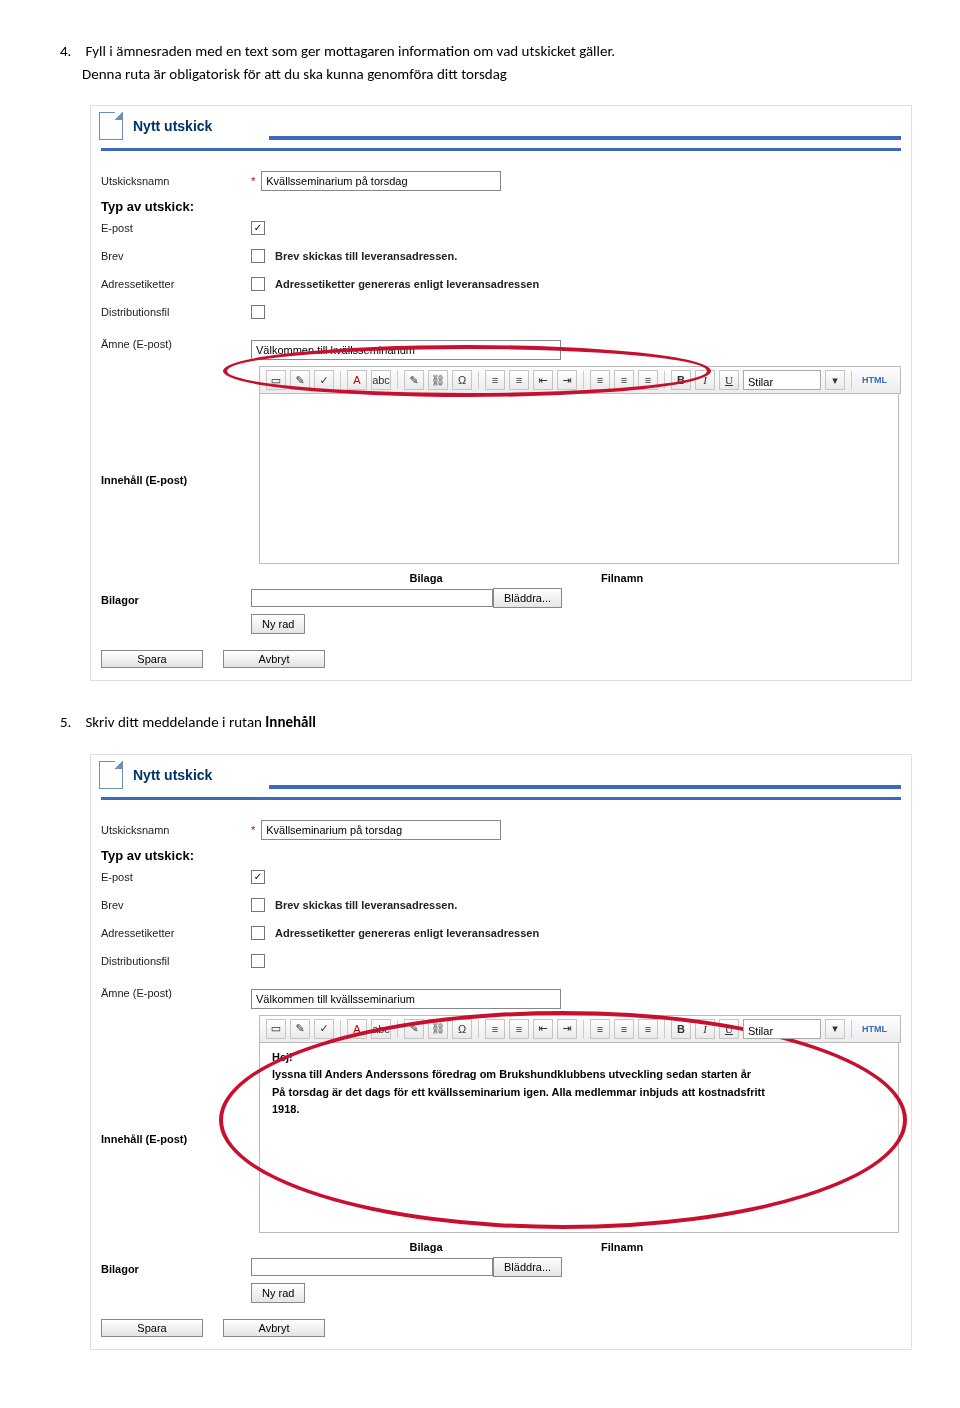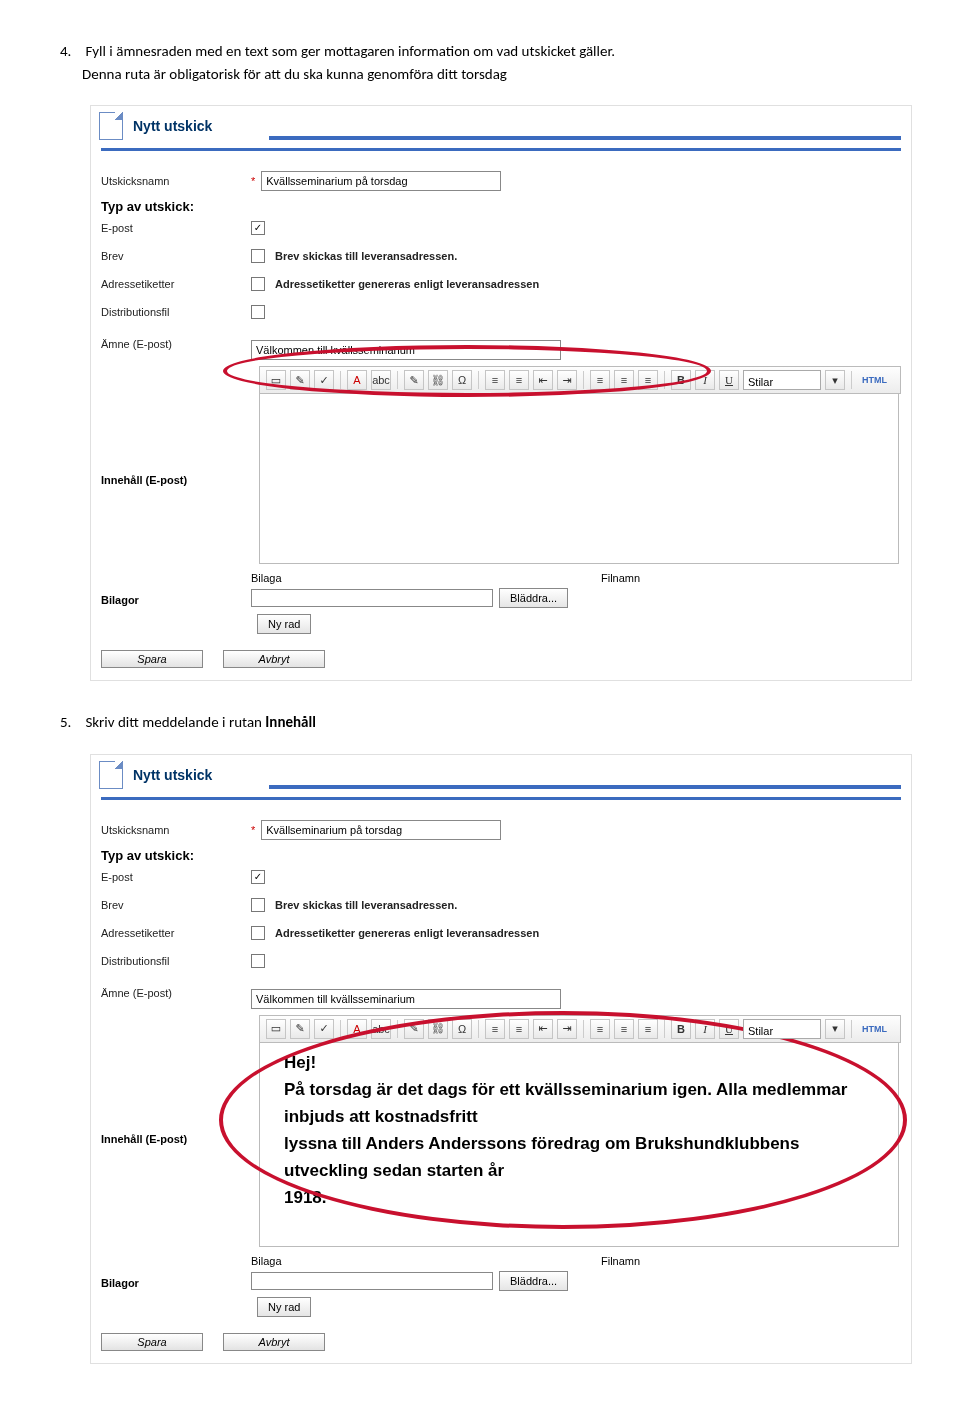--- a/index.html
+++ b/index.html
@@ -153,66 +153,65 @@
     color: #3b6bbf;
     font-weight: bold;
     margin-left: 4px;
   }
   .editor-body {
     margin: 0 12px 0 168px;
     border: 1px solid #bbb;
     border-top: none;
     min-height: 170px;
     background: #fff;
-    font-size: 17px;
-    padding: 6px 24px;
+    font-size: 11px;
+    padding: 6px 12px;
     line-height: 1.6;
     font-weight: bold;
     box-sizing: border-box;
   }
   .attach-area {
     display: flex;
     margin: 8px 10px 0 10px;
     font-size: 11px;
   }
   .attach-labelcol {
     width: 150px;
     font-weight: bold;
     padding-top: 22px;
   }
   .attach-body {
     flex: 1;
   }
   .attach-head {
     display: flex;
-    font-weight: normal;
+    font-weight: bold;
     margin-bottom: 4px;
+    text-align: center;
   }
   .attach-head div:first-child { width: 350px; }
   .attach-input-row { display: flex; align-items: center; gap: 0; }
   .browse-input {
     width: 240px;
     border: 1px solid #888;
     height: 16px;
   }
   .small-btn {
     border: 1px solid #888;
     background: linear-gradient(#fff,#e5e5e5);
     padding: 1px 10px;
     font-size: 11px;
     cursor: pointer;
     height: 20px;
     box-sizing: border-box;
-    margin-left: 6px;
   }
   .btn-row {
     display: flex;
     gap: 20px;
     margin: 16px 10px 12px 10px;
-    font-style: italic;
   }
   .main-btn {
     border: 1px solid #888;
     background: linear-gradient(#fff,#e3e3e3);
     min-width: 100px;
     padding: 2px 0;
     font-size: 11px;
     text-align: center;
     cursor: pointer;
   }
@@ -416,22 +415,22 @@
       <span>Stilar</span>
     </span>
     <span class="tb-ico">▾</span>
     <span class="tb-sep"></span>
     <span class="tb-html">HTML</span>
   </div>
   <div style="display:flex;">
     <div style="width:158px; font-weight:bold; font-size:11px; padding-top:90px; margin-left:10px;">Innehåll (E-post)</div>
     <div class="editor-body" style="flex:1; margin-left:0; min-height:190px;">
       <div>Hej!</div>
+      <div>lyssna till Anders Anderssons föredrag om Brukshundklubbens utveckling sedan starten år</div>
       <div>På torsdag är det dags för ett kvällsseminarium igen. Alla medlemmar inbjuds att kostnadsfritt</div>
-      <div>lyssna till Anders Anderssons föredrag om Brukshundklubbens utveckling sedan starten år</div>
       <div>1918.</div>
       <div style="height:14px;"></div>
       <div style="height:14px;"></div>
     </div>
   </div>
 
   <div class="attach-area">
     <div class="attach-labelcol">Bilagor</div>
     <div class="attach-body">
       <div class="attach-head">

